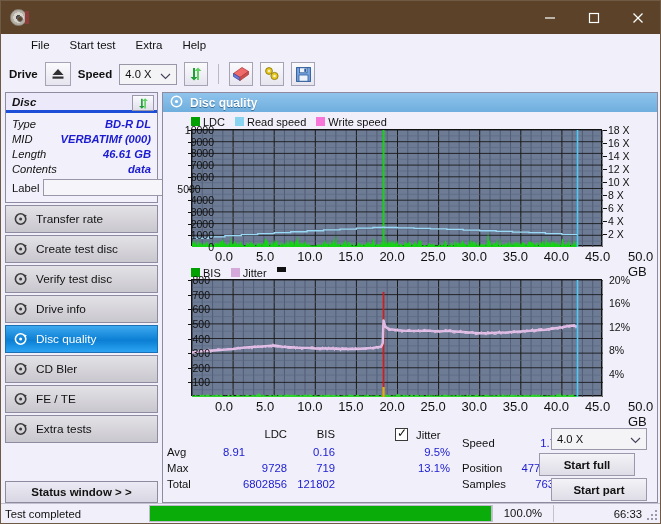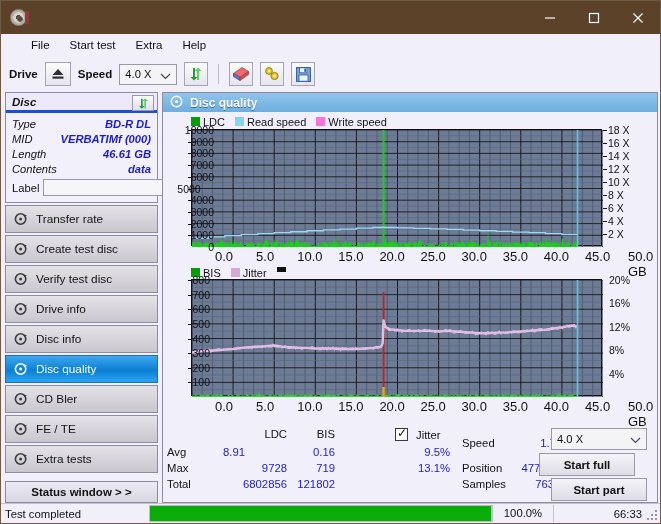--- a/index.html
+++ b/index.html
@@ -297,29 +297,20 @@
             <span>Verify test disc</span>
           </div>
           <div class="navbtn">
             <span class="nav-ic">
   <svg width="14" height="14" viewBox="0 0 14 14">
     <circle cx="6.6" cy="7" r="5.2" fill="none" stroke="#3c3c3c" stroke-width="1.6"></circle>
     <circle cx="6.6" cy="7" r="1.5" fill="#3c3c3c"></circle>
     <path d="M10.5 2.4 l2.4 1.1 -1.6 1.3 z" fill="#3c3c3c"></path>
   </svg></span>
             <span>Drive info</span>
-          </div>
-          <div class="navbtn">
-            <span class="nav-ic">
-  <svg width="14" height="14" viewBox="0 0 14 14">
-    <circle cx="6.6" cy="7" r="5.2" fill="none" stroke="#3c3c3c" stroke-width="1.6"></circle>
-    <circle cx="6.6" cy="7" r="1.5" fill="#3c3c3c"></circle>
-    <path d="M10.5 2.4 l2.4 1.1 -1.6 1.3 z" fill="#3c3c3c"></path>
-  </svg></span>
-            <span>Disc info</span>
           </div>
           <div class="navbtn sel">
             <span class="nav-ic">
   <svg width="14" height="14" viewBox="0 0 14 14">
     <circle cx="6.6" cy="7" r="5.2" fill="none" stroke="#ffffff" stroke-width="1.6"></circle>
     <circle cx="6.6" cy="7" r="1.5" fill="#ffffff"></circle>
     <path d="M10.5 2.4 l2.4 1.1 -1.6 1.3 z" fill="#ffffff"></path>
   </svg></span>
             <span>Disc quality</span>
           </div>

